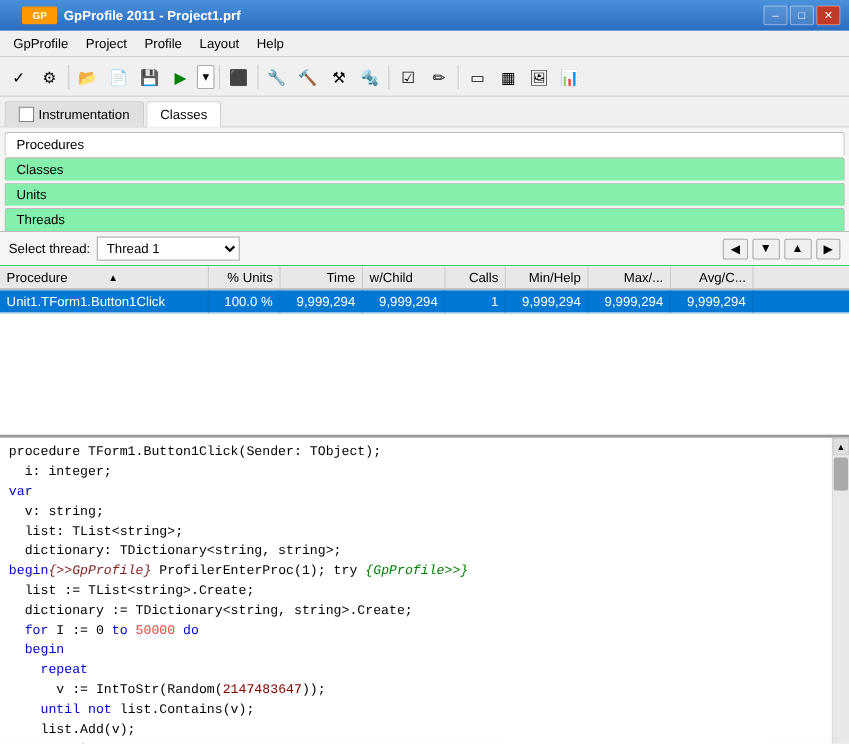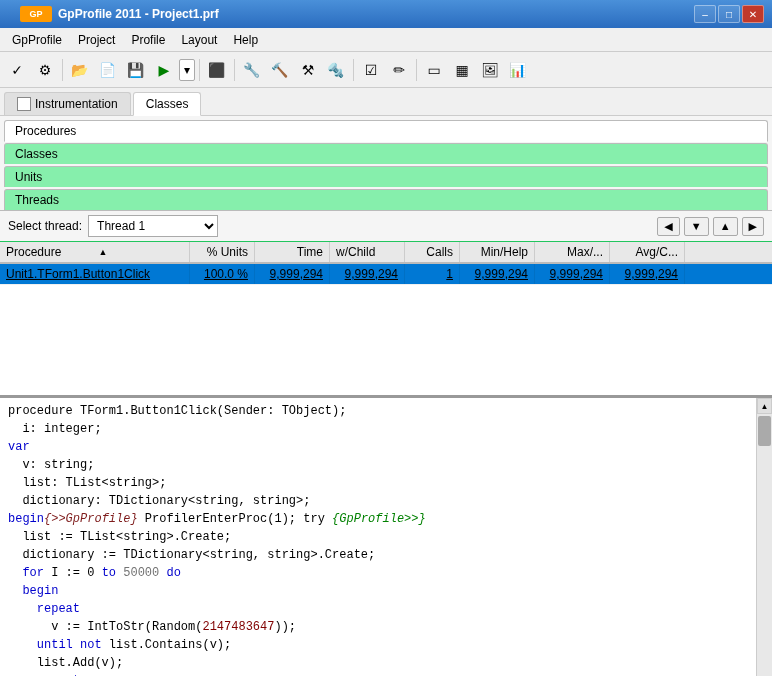--- a/index.html
+++ b/index.html
@@ -236,22 +236,21 @@
     .col-maxcall { width: 75px; text-align: right; justify-content: flex-end; }
     .col-avgc { width: 75px; text-align: right; justify-content: flex-end; }
 
     .grid-row {
       display: flex;
       font-size: 12px;
       border-bottom: 1px solid #f0f0f0;
     }
     .grid-row.selected {
       background: #0078d4;
-      color: #000000;
-      text-decoration: underline;
+      color: #ffffff;
     }
     .grid-cell {
       padding: 3px 6px;
       border-right: 1px solid #eee;
       white-space: nowrap;
       overflow: hidden;
     }
     .grid-row.selected .grid-cell { border-right-color: #0070c4; }
 
     
@@ -462,21 +461,21 @@
     <div class="code-area">
       <div class="code-line">procedure TForm1.Button1Click(Sender: TObject);</div>
       <div class="code-line">  i: integer;</div>
       <div class="code-line"><span style="color:#0000cc;">var</span></div>
       <div class="code-line">  v: string;</div>
       <div class="code-line">  list: TList&lt;string&gt;;</div>
       <div class="code-line">  dictionary: TDictionary&lt;string, string&gt;;</div>
       <div class="code-line"><span style="color:#0000cc;">begin</span><span style="color:#7f1d1d; font-style:italic;">{&gt;&gt;GpProfile}</span> ProfilerEnterProc(1); try <span style="color:#008000; font-style:italic;">{GpProfile&gt;&gt;}</span></div>
       <div class="code-line">  list := TList&lt;string&gt;.Create;</div>
       <div class="code-line">  dictionary := TDictionary&lt;string, string&gt;.Create;</div>
-      <div class="code-line">  <span style="color:#0000cc;">for</span> I := 0 <span style="color:#0000cc;">to</span> <span style="color:#737373;">50000</span> <span style="color:#0000cc;">do</span></div>
+      <div class="code-line">  <span style="color:#0000cc;">for</span> I := 0 <span style="color:#0000cc;">to</span> <span style="color:#ef4444;">50000</span> <span style="color:#0000cc;">do</span></div>
       <div class="code-line">  <span style="color:#0000cc;">begin</span></div>
       <div class="code-line">    <span style="color:#0000cc;">repeat</span></div>
       <div class="code-line">      v := IntToStr(Random(<span style="color:#800000;">2147483647</span>));</div>
       <div class="code-line">    <span style="color:#0000cc;">until not</span> list.Contains(v);</div>
       <div class="code-line">    list.Add(v);</div>
       <div class="code-line">    <span style="color:#0000cc;">repeat</span></div>
 
     </div>
     <div class="v-scrollbar">
       <div class="v-scroll-btn">▲</div>

